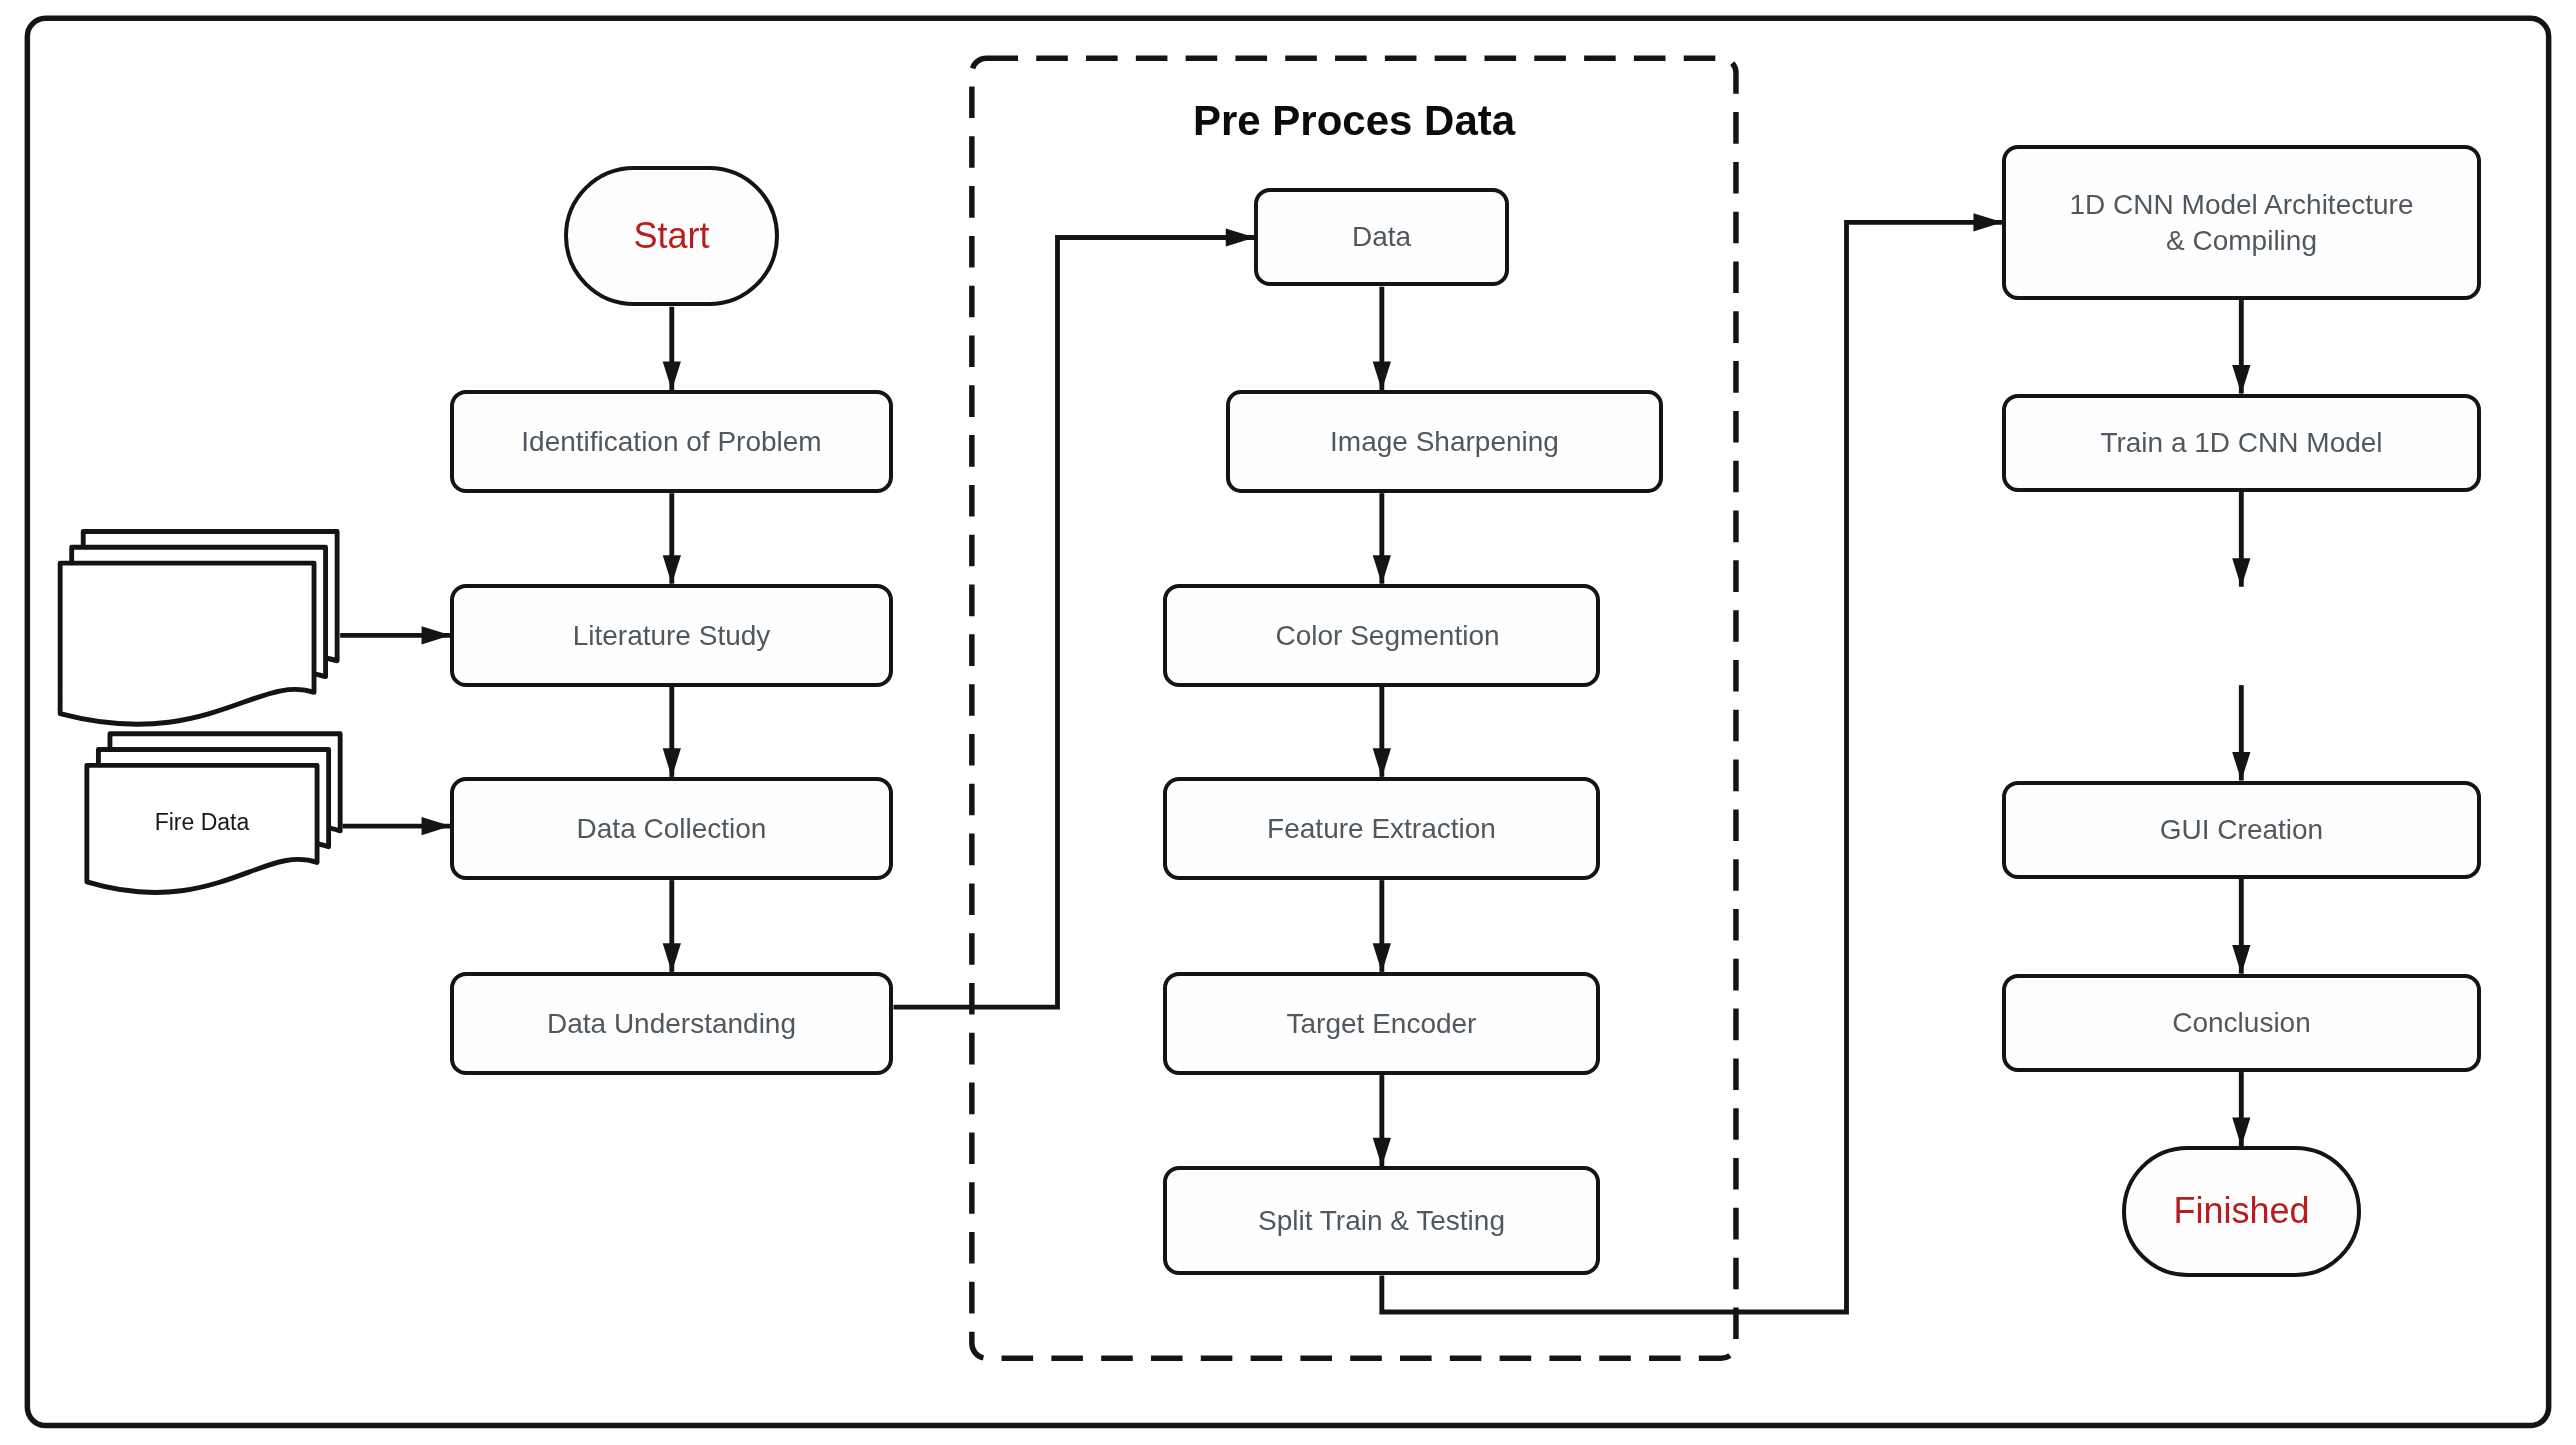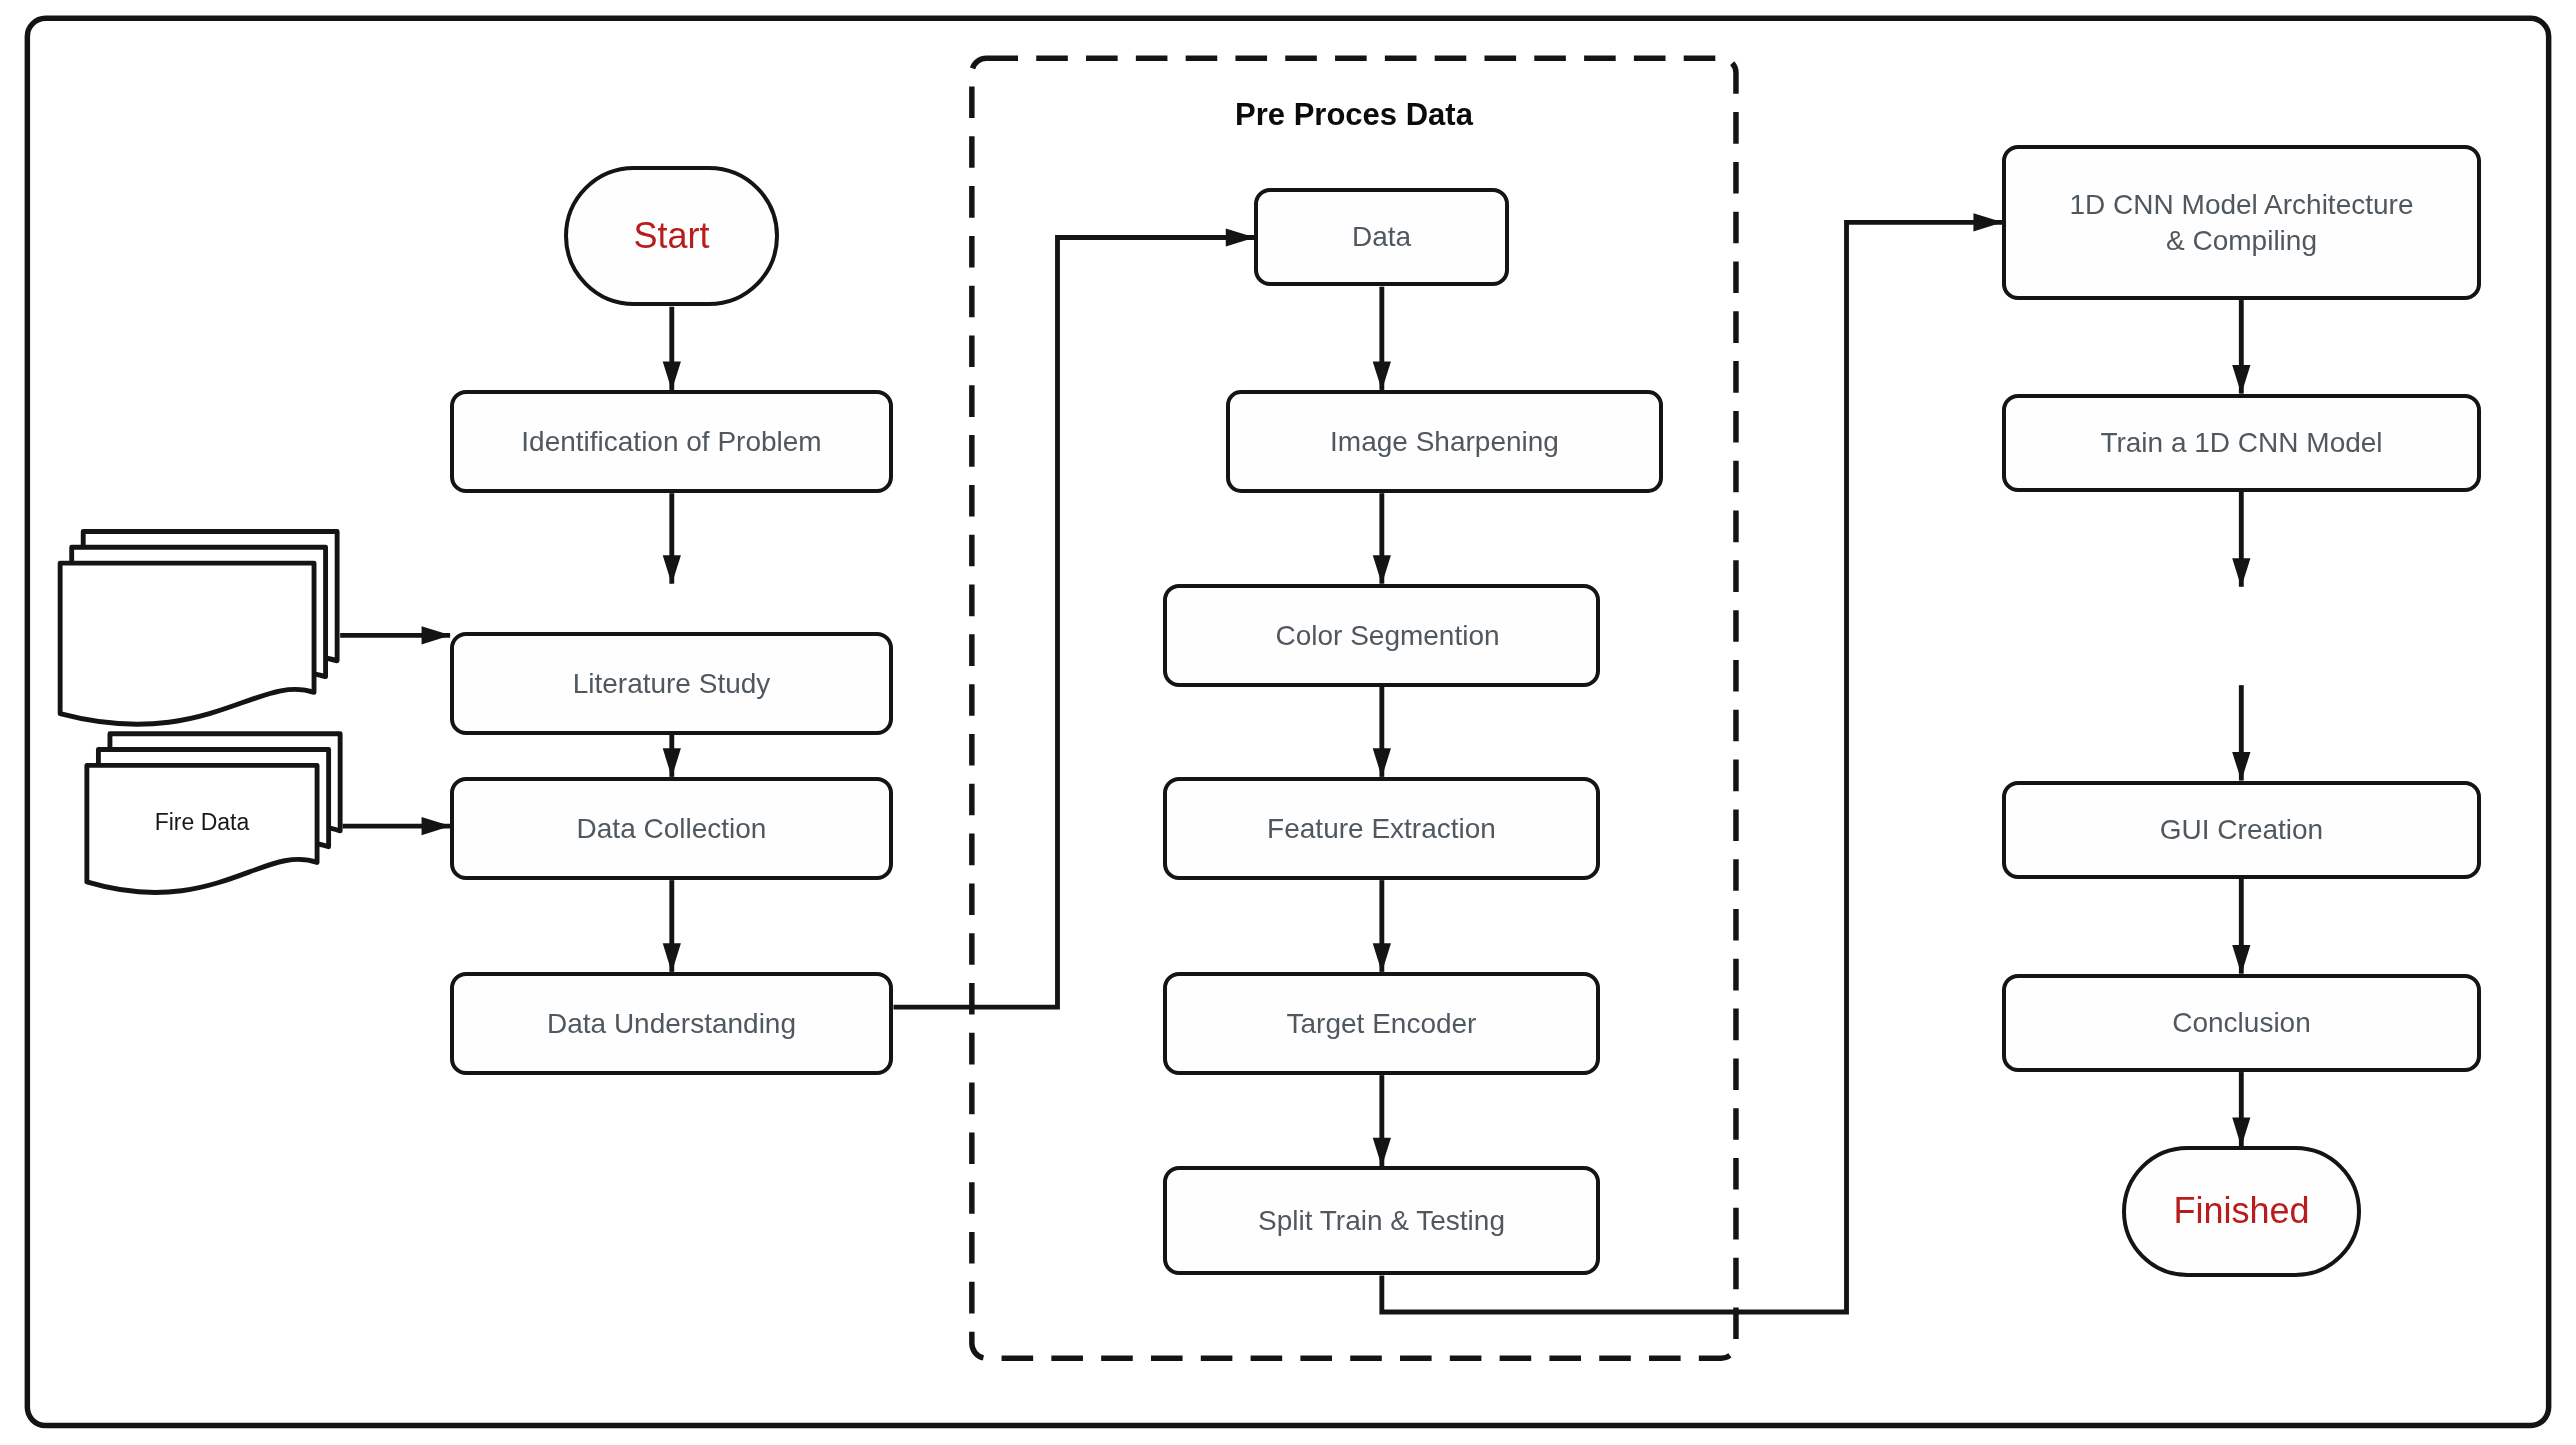--- a/index.html
+++ b/index.html
@@ -31,21 +31,21 @@
     color: #50585f;
     line-height: 1.28;
   }
   .terminal {
     color: #b91c1c;
     font-size: 36px;
   }
   .group-title {
     position: absolute;
     text-align: center;
-    font-size: 31px;
+    font-size: 42px;
     font-weight: bold;
     color: #0b0b0b;
   }
   .doc-label {
     position: absolute;
     text-align: center;
     color: #16181a;
     font-size: 23px;
     line-height: 47px;
   }
@@ -100,21 +100,21 @@
       <path d="M3690,1765 L3690,1887" marker-end="url(#arrow)"></path>
     </g>
   </svg>
 
   <div class="group-title" style="left:972px; top:97px; width:764px;">Pre Proces Data</div>
 
   <div class="doc-label single" style="left:87px; top:805px; width:230px;">Fire Data</div>
 
   <div class="node terminal" style="left:564px; top:166px; width:215px; height:140px; border-radius:72px;">Start</div>
   <div class="node" style="left:450px; top:390px; width:443px; height:103px;">Identification of Problem</div>
-  <div class="node" style="left:450px; top:584px; width:443px; height:103px;margin-top:48px;">Literature Study</div>
+  <div class="node" style="left:450px; top:584px; width:443px; height:103px;">Literature Study</div>
   <div class="node" style="left:450px; top:777px; width:443px; height:103px;">Data Collection</div>
   <div class="node" style="left:450px; top:972px; width:443px; height:103px;">Data Understanding</div>
 
   <div class="node" style="left:1254px; top:188px; width:255px; height:98px;">Data</div>
   <div class="node" style="left:1226px; top:390px; width:437px; height:103px;border-radius:15px;">Image Sharpening</div>
   <div class="node" style="left:1163px; top:584px; width:437px; height:103px;padding-left:12px;">Color Segmention</div>
   <div class="node" style="left:1163px; top:777px; width:437px; height:103px;">Feature Extraction</div>
   <div class="node" style="left:1163px; top:972px; width:437px; height:103px;">Target Encoder</div>
   <div class="node" style="left:1163px; top:1166px; width:437px; height:109px;">Split Train &amp; Testing</div>
 

